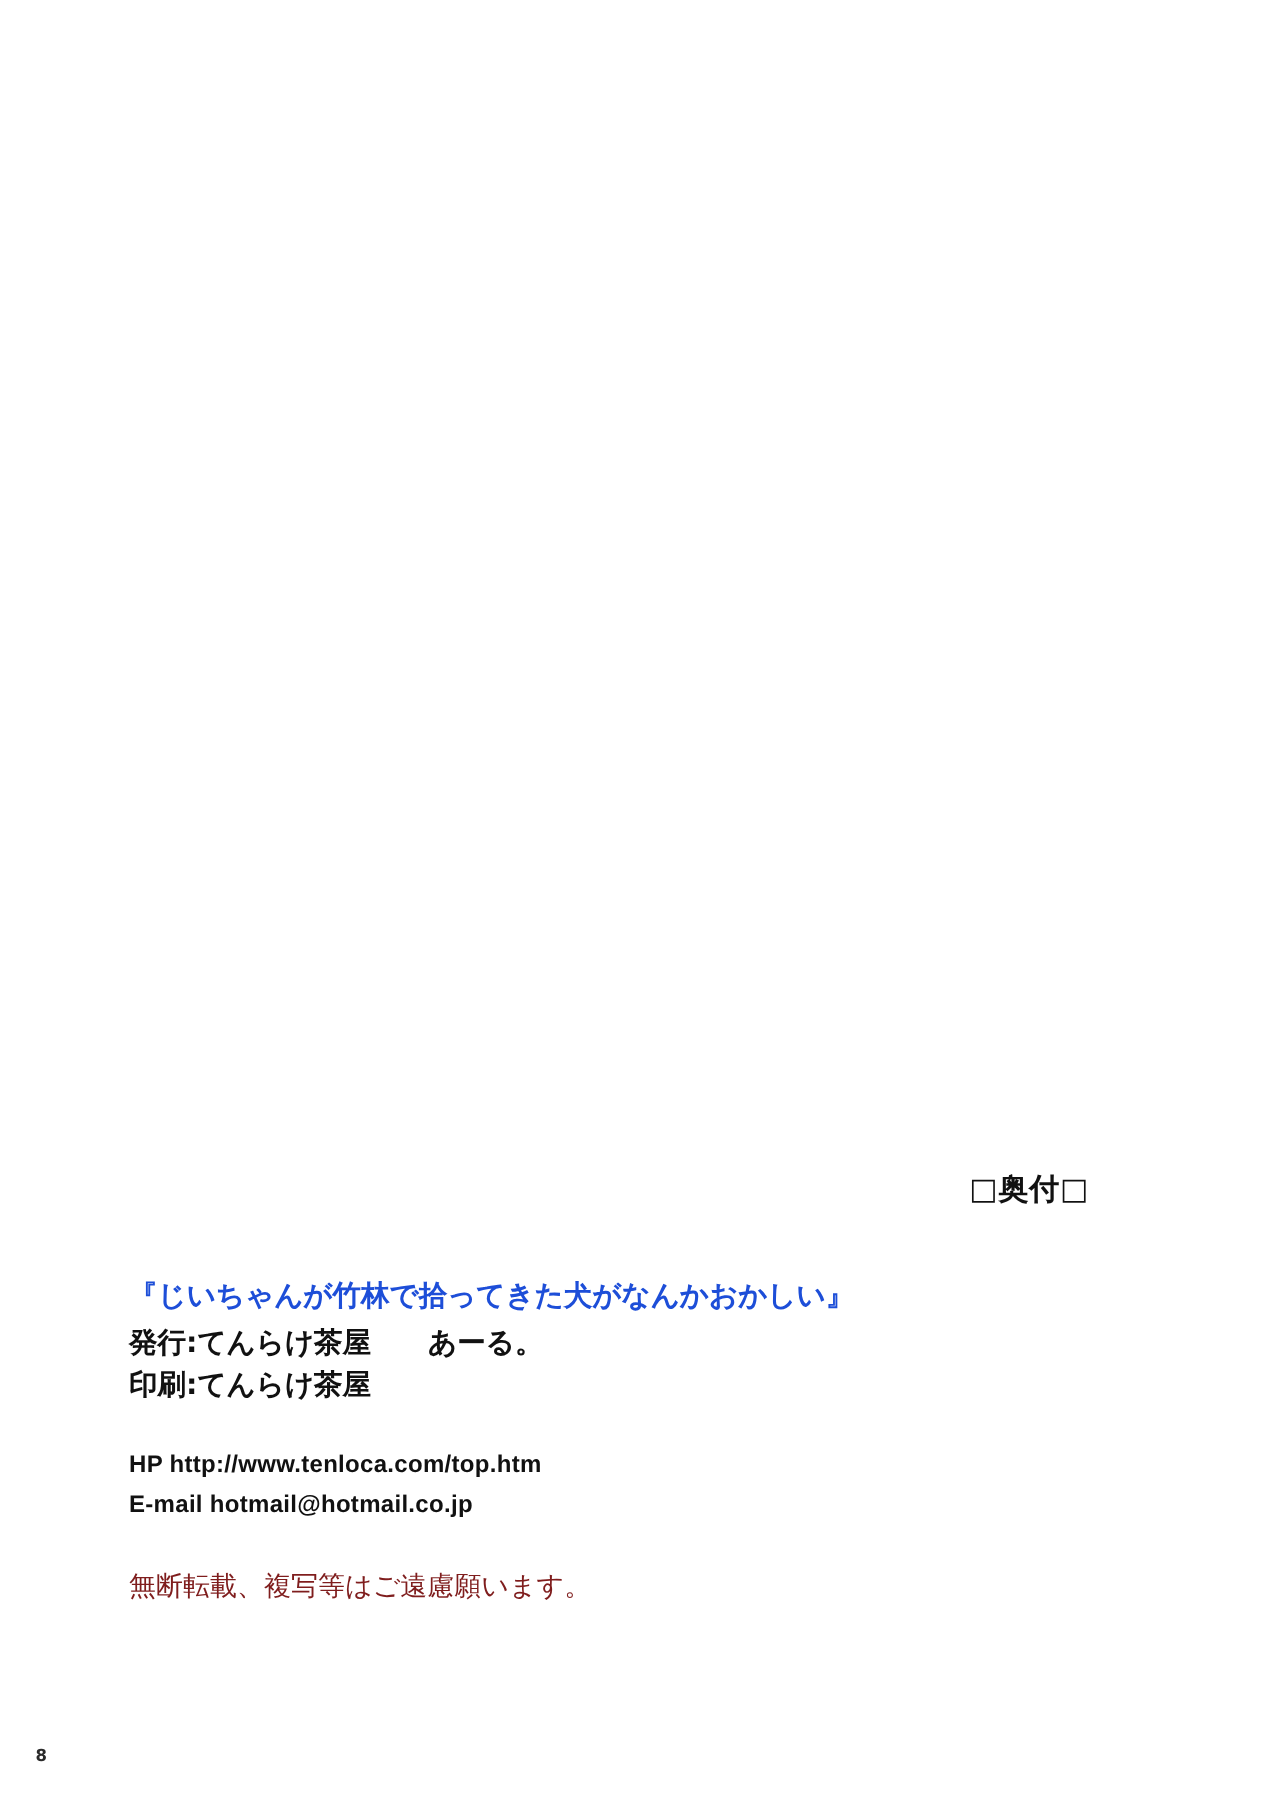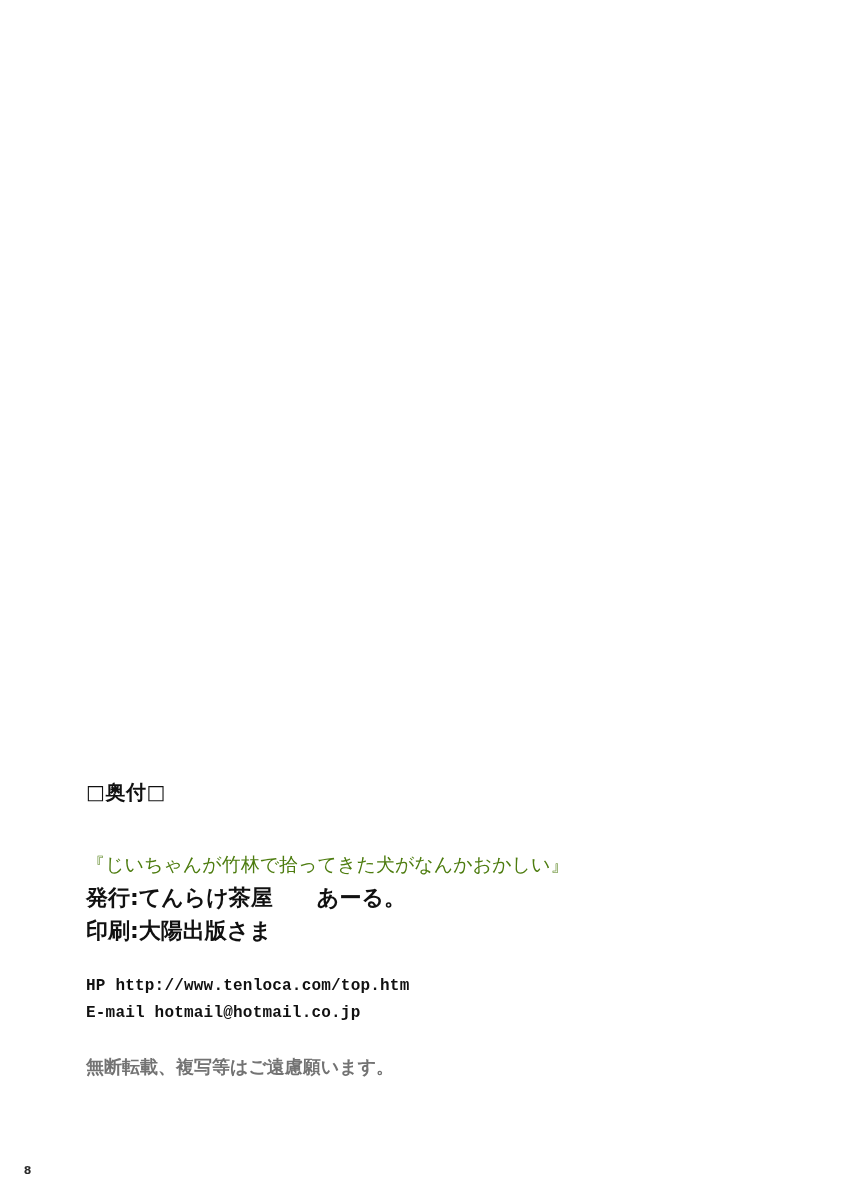--- a/index.html
+++ b/index.html
@@ -27,57 +27,58 @@
     width: 640px;
   }
   .section-heading {
     font-family: "DejaVu Sans", sans-serif;
     font-size: 20px;
     font-weight: 700;
     letter-spacing: 0.5px;
     color: #111111;
     margin: 0 0 46px 0;
     line-height: 1.2;
+    text-align: right;
   }
   .title-line {
     font-family: "DejaVu Sans", sans-serif;
     font-size: 19px;
-    font-weight: 400;
-    color: #4d7c0f;
+    font-weight: 700;
+    color: #1d4ed8;
     line-height: 1.5;
     margin: 0 0 2px 0;
     letter-spacing: 0px;
   }
   .meta-block {
     margin: 0 0 26px 0;
   }
   .meta-line {
     font-family: "DejaVu Sans", sans-serif;
-    font-size: 22px;
+    font-size: 19px;
     font-weight: 700;
     color: #111111;
     line-height: 1.52;
     letter-spacing: 0px;
   }
   .contact-block {
     margin: 0 0 28px 0;
   }
   .contact-line {
-    font-family: Liberation Mono, monospace;
+    font-family: Liberation Sans, sans-serif;
     font-size: 16px;
     font-weight: 700;
     color: #111111;
     line-height: 1.65;
     letter-spacing: 0.2px;
   }
   .notice-line {
     font-family: "DejaVu Sans", sans-serif;
     font-size: 18px;
-    font-weight: 700;
-    color: #737373;
+    font-weight: 400;
+    color: #7f1d1d;
     line-height: 1.4;
   }
   .page-number {
     position: absolute;
     left: 22px;
     top: 1164px;
     font-family: "DejaVu Sans", sans-serif;
     font-size: 11px;
     font-weight: 700;
     color: #2a2a2a;
@@ -92,21 +93,21 @@
 <div class="page">
 
   <div class="colophon">
 
     <div class="section-heading">□奥付□</div>
 
     <div class="title-line">『じいちゃんが竹林で拾ってきた犬がなんかおかしい』</div>
 
     <div class="meta-block">
       <div class="meta-line">発行:てんらけ茶屋　　あーる。</div>
-      <div class="meta-line">印刷:大陽出版さま</div>
+      <div class="meta-line">印刷:てんらけ茶屋</div>
     </div>
 
     <div class="contact-block">
       <div class="contact-line">HP  http://www.tenloca.com/top.htm</div>
       <div class="contact-line">E-mail  hotmail@hotmail.co.jp</div>
     </div>
 
     <div class="notice-line">無断転載、複写等はご遠慮願います。</div>
 
   </div>

